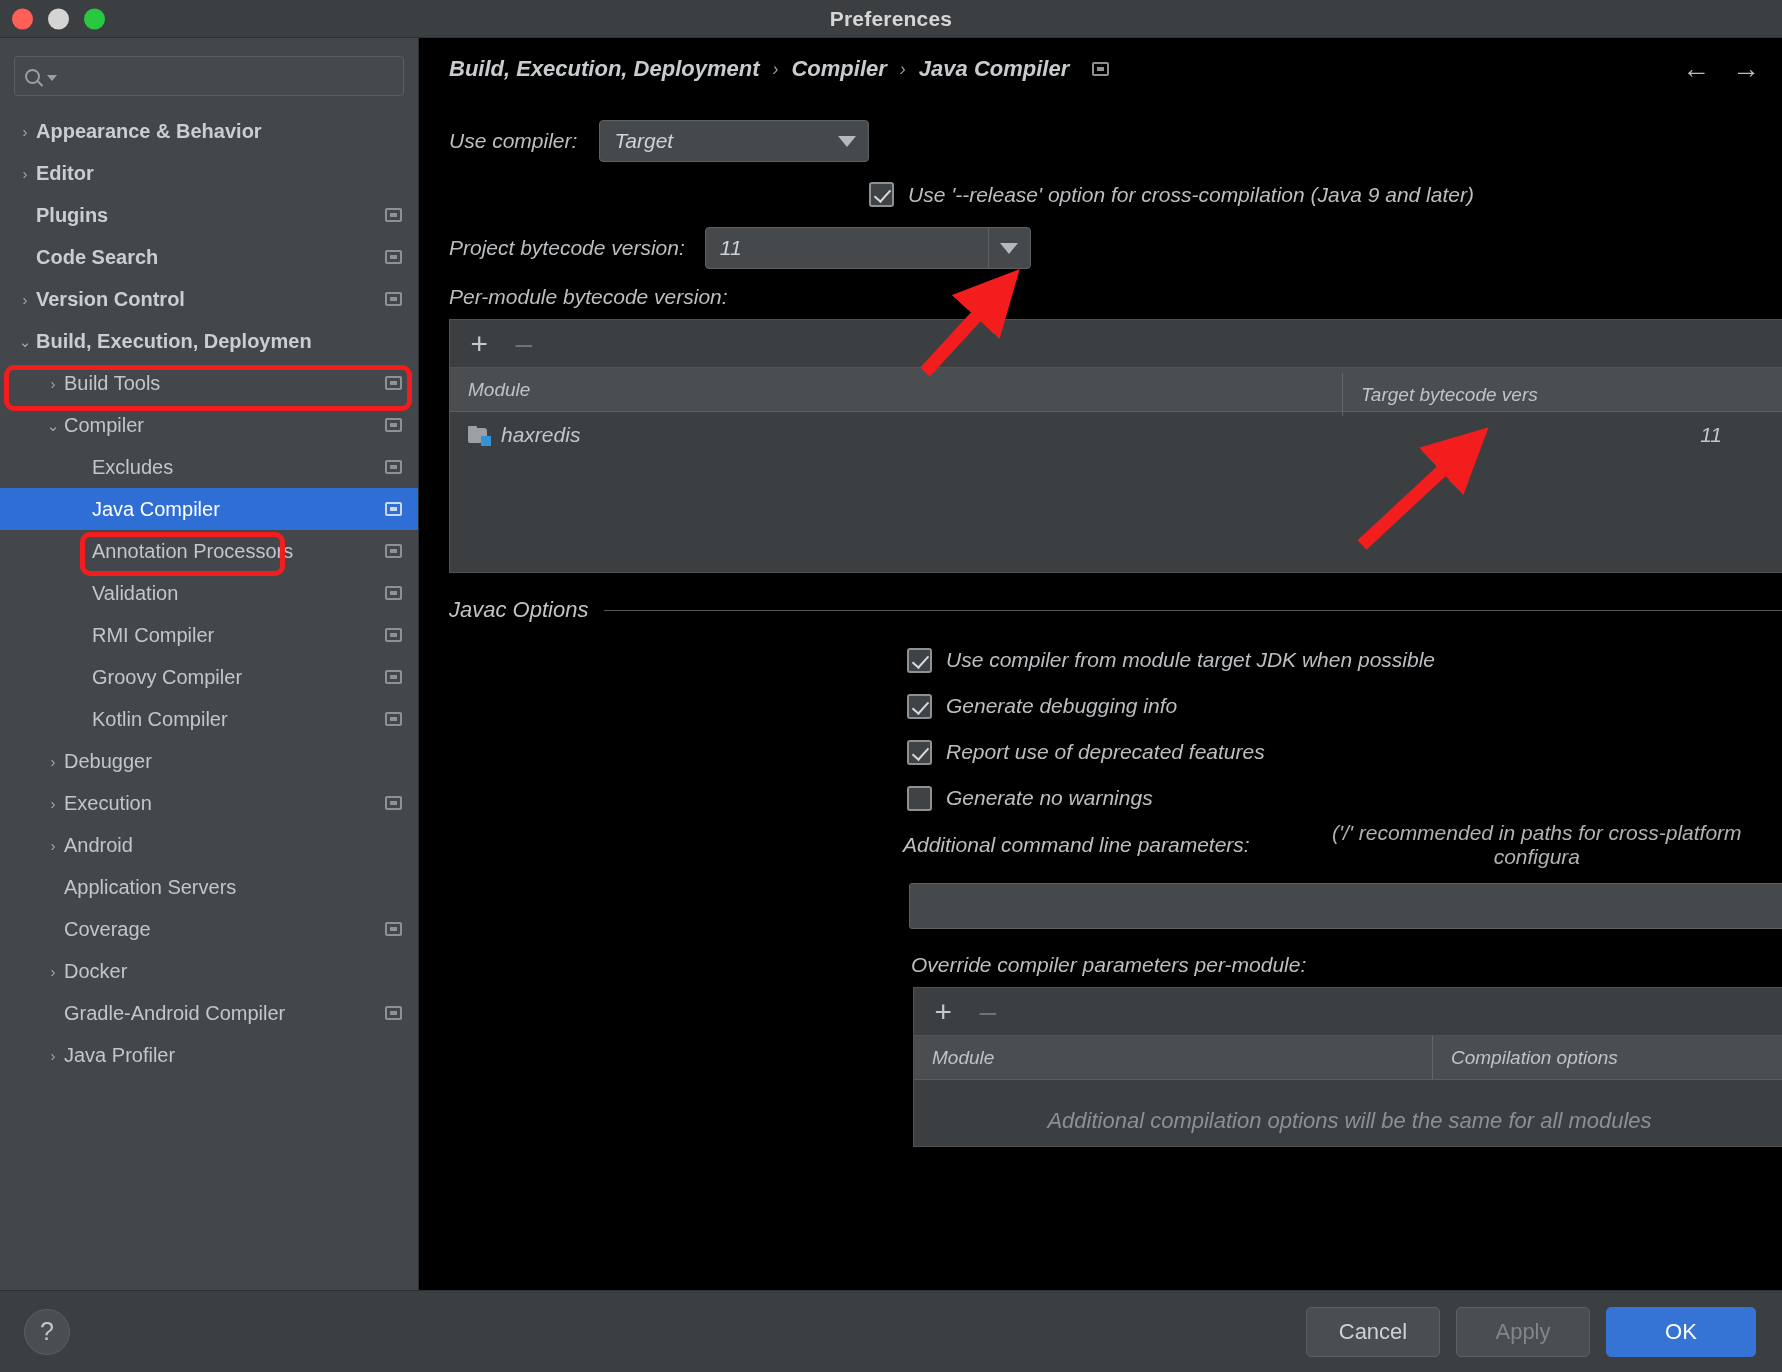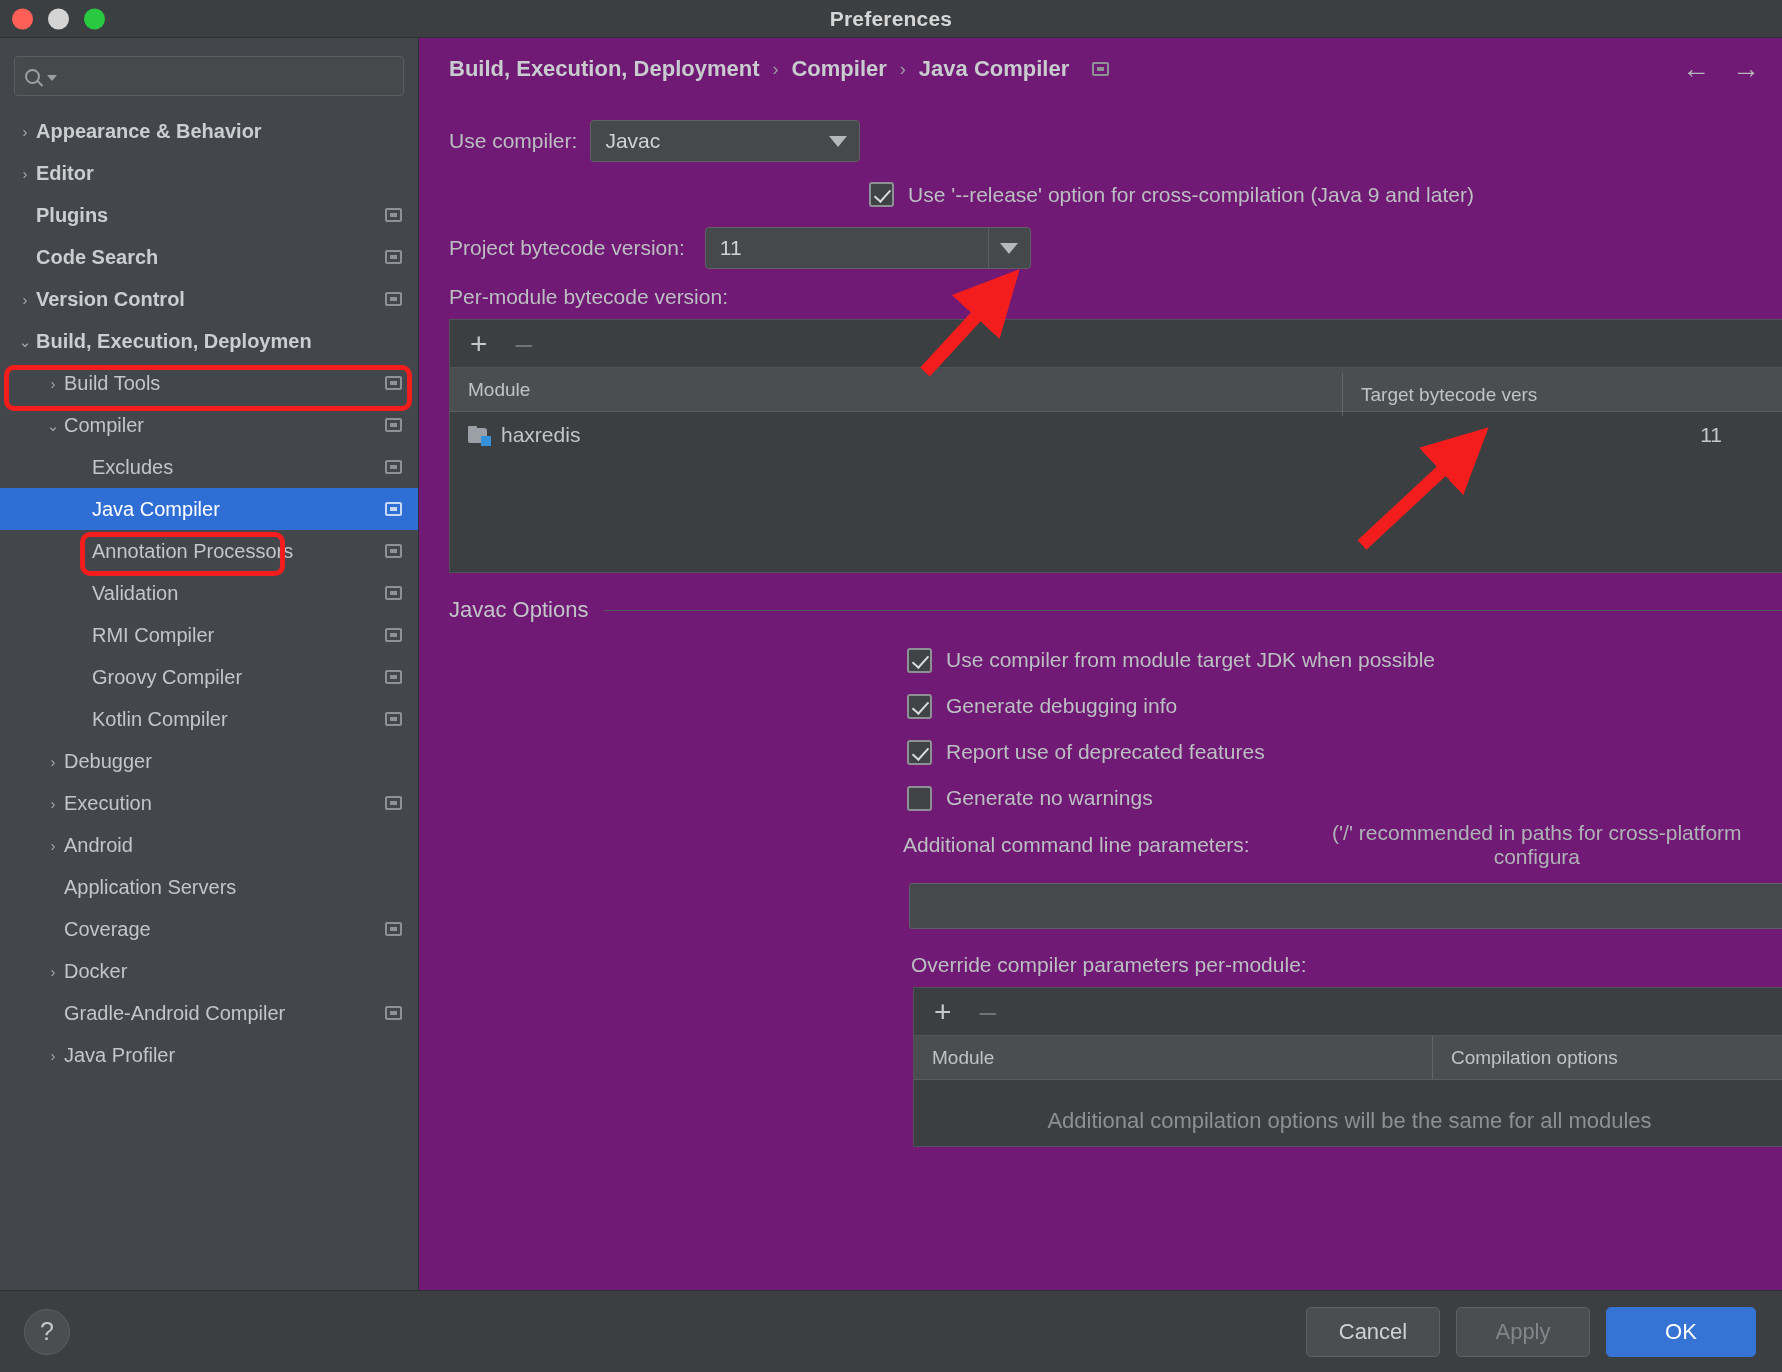--- a/index.html
+++ b/index.html
@@ -168,25 +168,26 @@
   .tree-item.selected .cfg-icon::after { background: #c9d9f5; }
 
   
   .lvl0 { padding-left: 14px; }
   .lvl1 { padding-left: 42px; }
   .lvl2 { padding-left: 70px; }
 
   
   .content {
     flex: 1 1 auto;
-    background: #701a75;
+    background: #000000;
     position: relative;
     overflow: hidden;
     display: flex;
     flex-direction: column;
+    font-style: italic;
   }
   .breadcrumb-bar {
     height: 62px;
     flex: 0 0 62px;
     display: flex;
     align-items: center;
     padding: 0 22px 0 30px;
     gap: 13px;
   }
   .crumb {
@@ -614,24 +615,24 @@
         <span class="crumb">Java Compiler</span>
         <span class="cfg-icon crumb-cfg"></span>
         <span class="nav-arrows">
           <span class="nav-arrow">←</span>
           <span class="nav-arrow">→</span>
         </span>
       </div>
 
       <div class="pane">
 
-        <div class="row" style="margin-top:14px;gap:13px;">
+        <div class="row" style="margin-top:14px;gap:22px;">
           <span class="field-label">Use compiler:</span>
           <div class="combo" style="width:270px;">
-            <span class="val">Javac</span>
+            <span class="val">Target</span>
             <span class="caret-box">
                 <span class="caret"></span>
               </span>
           </div>
         </div>
 
         <div class="row cb-row" style="margin-top:20px;padding-left:450px;">
           <span class="cbox checked"></span>
           <span class="cb-label">Use '--release' option for cross-compilation (Java 9 and later)</span>
         </div>

